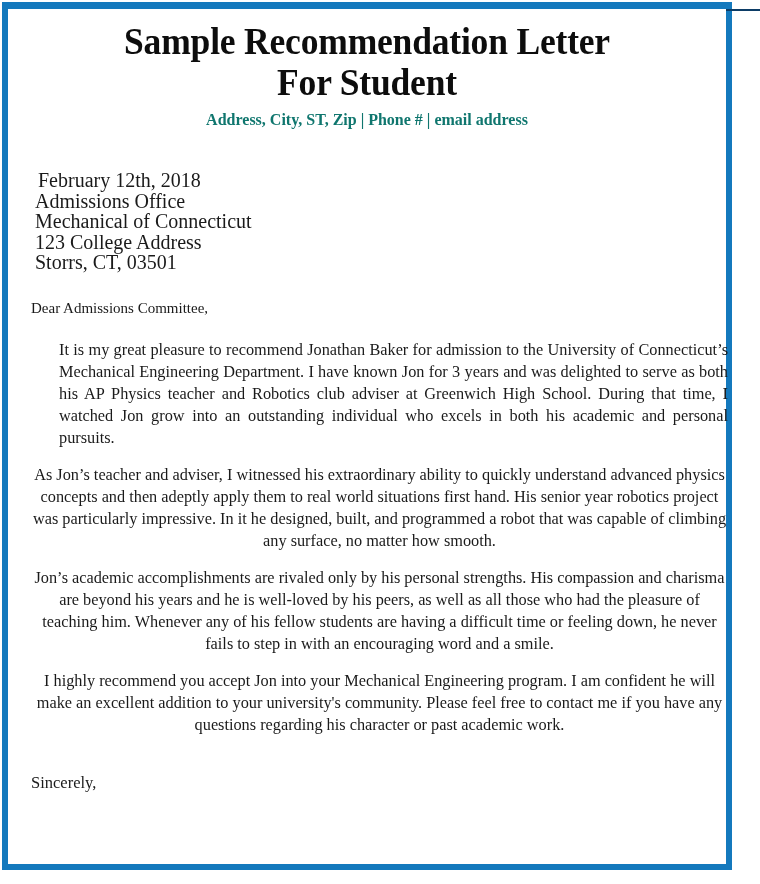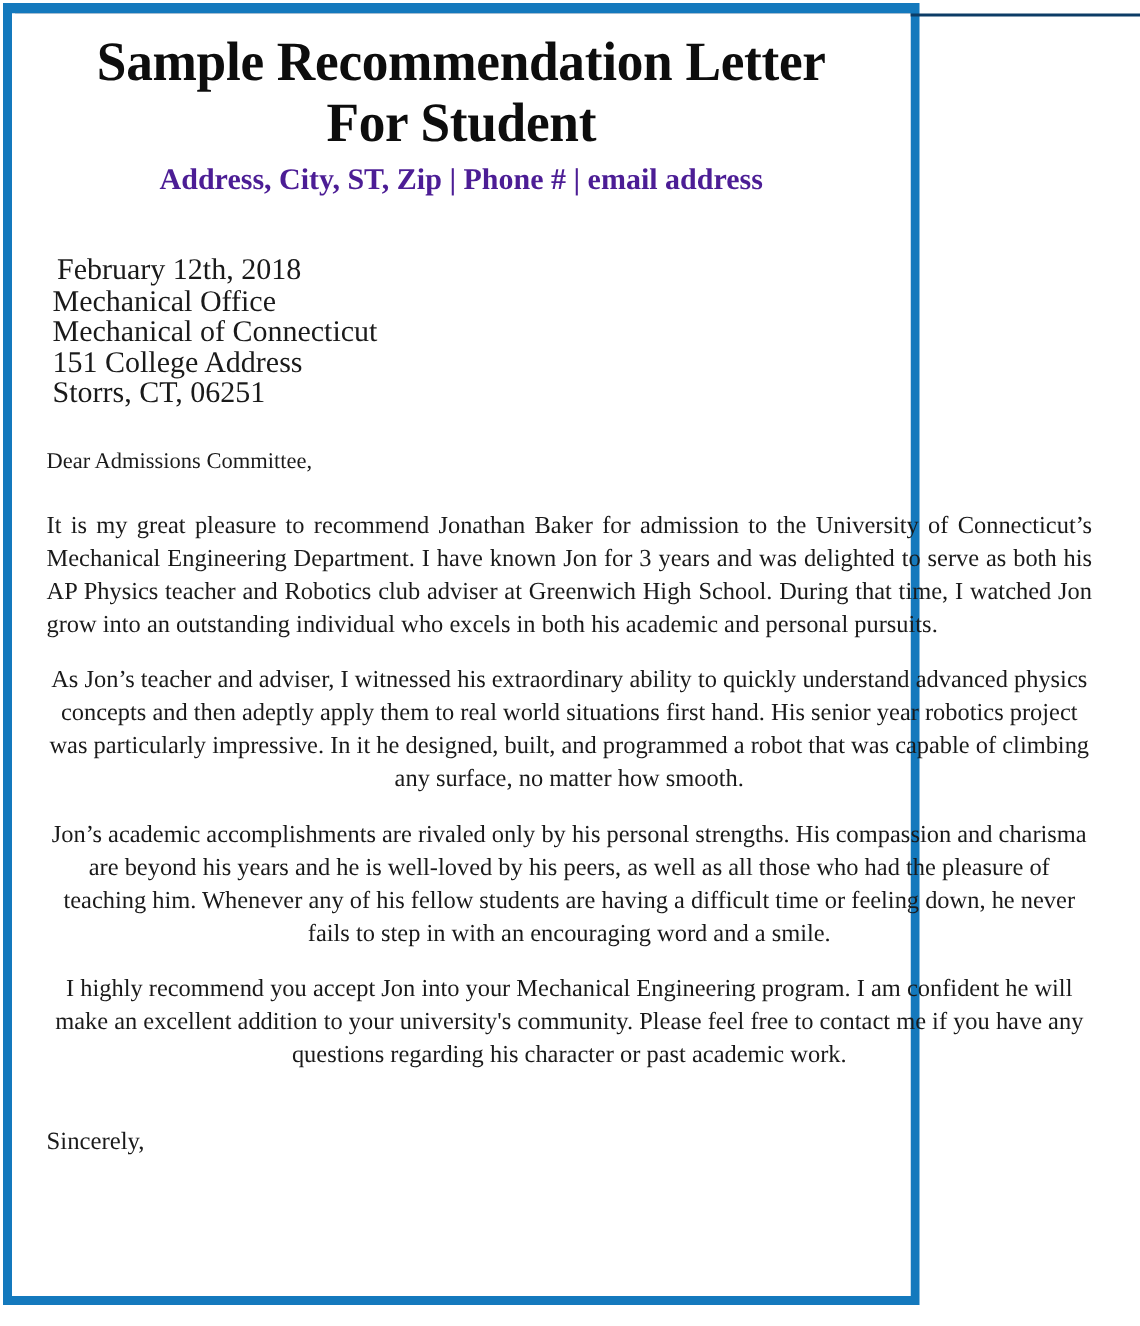--- a/index.html
+++ b/index.html
@@ -14,21 +14,21 @@
     overflow: hidden;
     font-family: "Liberation Serif", "DejaVu Serif", serif;
     color: #1a1a1a;
   }
 
   
   .page-frame {
     position: absolute;
     left: 2px;
     top: 2px;
-    width: 611px;
+    width: 730px;
     height: 868px;
     box-sizing: border-box;
     background: #ffffff;
     border: 6px solid #1479bd;
     border-top-width: 7px;
   }
   .frame-top-accent {
     position: absolute;
     left: 2px;
     top: 0px;
@@ -62,23 +62,23 @@
     color: #0d0d0d;
     margin: 0;
     transform: scaleX(0.96);
   }
   .doc-title .title-line2 {
     display: block;
   }
   .doc-subtitle {
     font-family: "Liberation Serif", "DejaVu Serif", serif;
     font-weight: bold;
-    font-size: 20px;
+    font-size: 16px;
     line-height: 20px;
-    color: #4c1d95;
+    color: #0f766e;
     margin: 7px 0 0 0;
   }
 
   
   .address-block {
     margin: 40px 0 0 9px;
     font-size: 20px;
     line-height: 20.5px;
   }
   .address-block .addr-line {
@@ -102,20 +102,21 @@
   }
   .letter-body p {
     margin: 0 0 15px 0;
     font-size: 16.3px;
     line-height: 22px;
     text-align: center;
   }
   .letter-body p.justified {
     text-align: justify;
     text-justify: inter-word;
+    margin-left: 28px;
   }
   .letter-body p:last-child {
     margin-bottom: 0;
   }
 
   
   .closing {
     margin: 36px 0 0 5px;
     font-size: 16.5px;
     line-height: 22px;
@@ -140,24 +141,24 @@
     <header class="letterhead">
       <h1 class="doc-title">
         <span>Sample Recommendation Letter</span>
         <span class="title-line2">For Student</span>
       </h1>
       <div class="doc-subtitle">Address, City, ST, Zip | Phone # | email address</div>
     </header>
 
     <section class="address-block">
       <div class="addr-line date-line">February 12th, 2018</div>
-      <div class="addr-line">Mechanical Office</div>
+      <div class="addr-line">Admissions Office</div>
       <div class="addr-line">Mechanical of Connecticut</div>
-      <div class="addr-line">151 College Address</div>
-      <div class="addr-line">Storrs, CT, 06251</div>
+      <div class="addr-line">123 College Address</div>
+      <div class="addr-line">Storrs, CT, 03501</div>
     </section>
 
     <div class="salutation">Dear Admissions Committee,</div>
 
     <section class="letter-body">
       <p class="justified">It is my great pleasure to recommend Jonathan Baker for admission to the University of Connecticut’s Mechanical Engineering Department. I have known Jon for 3 years and was delighted to serve as both his AP Physics teacher and Robotics club adviser at Greenwich High School. During that time, I watched Jon grow into an outstanding individual who excels in both his academic and personal pursuits.</p>
       <p>As Jon’s teacher and adviser, I witnessed his extraordinary ability to quickly understand advanced physics concepts and then adeptly apply them to real world situations first hand. His senior year robotics project was particularly impressive. In it he designed, built, and programmed a robot that was capable of climbing any surface, no matter how smooth.</p>
       <p>Jon’s academic accomplishments are rivaled only by his personal strengths. His compassion and charisma are beyond his years and he is well-loved by his peers, as well as all those who had the pleasure of teaching him. Whenever any of his fellow students are having a difficult time or feeling down, he never fails to step in with an encouraging word and a smile.</p>
       <p>I highly recommend you accept Jon into your Mechanical Engineering program. I am confident he will make an excellent addition to your university's community. Please feel free to contact me if you have any questions regarding his character or past academic work.</p>
     </section>

